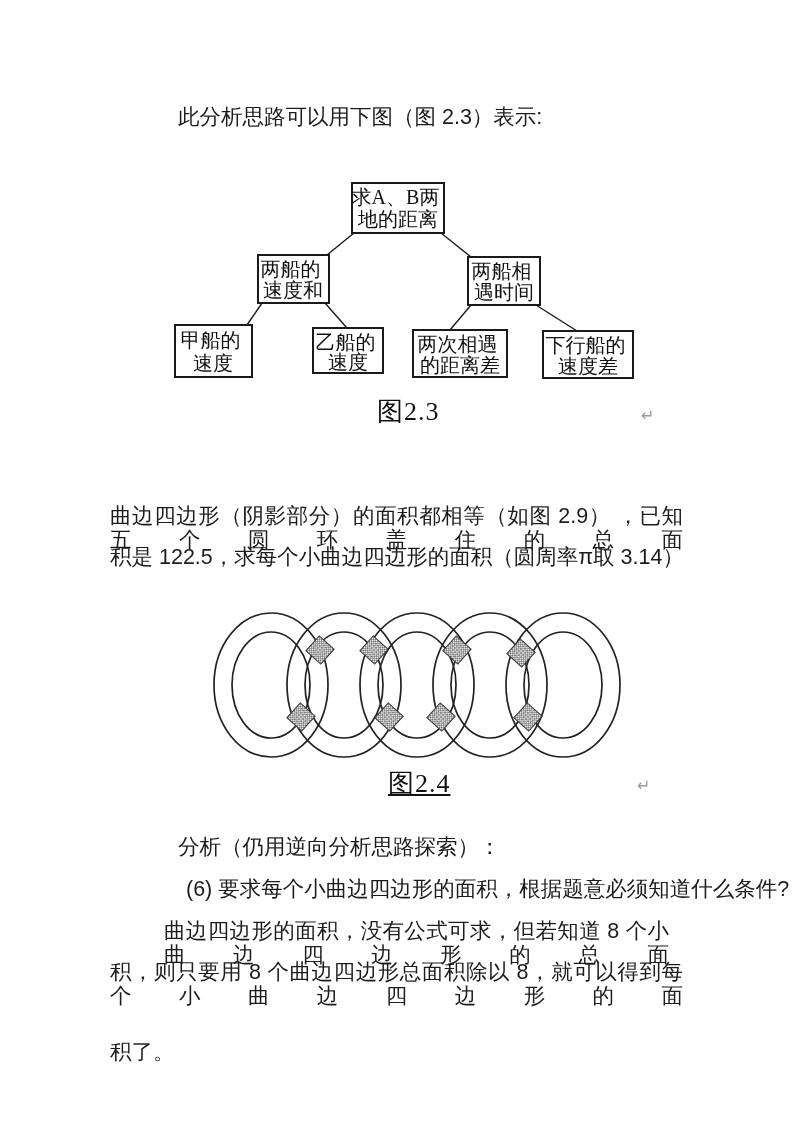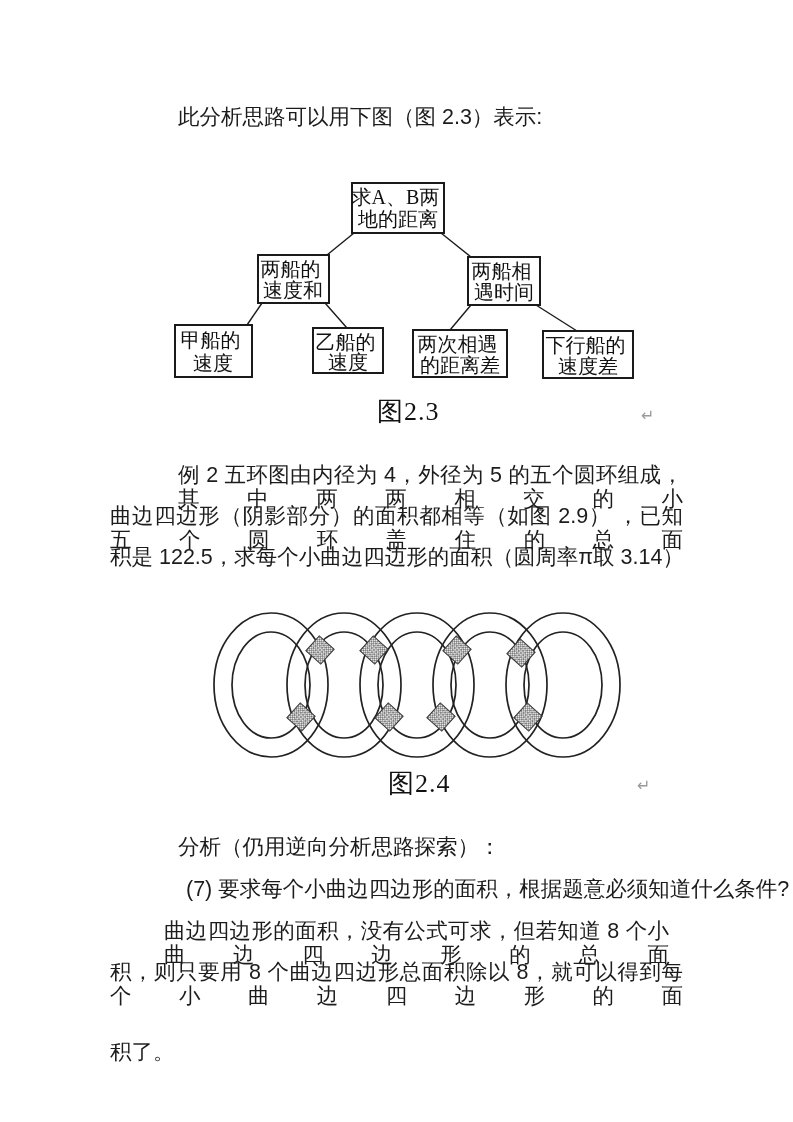--- a/index.html
+++ b/index.html
@@ -64,21 +64,20 @@
     </text>
     <text class="boxtext">
       <tspan x="588" y="352">下行船的</tspan>
       <tspan x="588" y="373">速度差</tspan>
     </text>
   </svg>
 
   <div class="caption" style="left:377px;top:394px;">图2.3</div>
   <div class="retmark" style="left:641px;top:406px;">↵</div>
 
-  <div class="tline fill" style="left:178px;top:463px;width:505px;">例 2 五环图由内径为 4，外径为 5 的五个圆环组成，其中两两相交的小</div>
   <div class="tline fill" style="left:110px;top:504px;width:573px;">曲边四边形（阴影部分）的面积都相等（如图 2.9） ，已知五个圆环盖住的总面</div>
   <div class="tline" style="left:110px;top:545px;">积是 122.5，求每个小曲边四边形的面积（圆周率π取 3.14）</div>
 
   <svg style="left:205px;top:603px;" width="440" height="165" viewBox="205 603 440 165">
     <defs>
       <pattern id="hatch" width="3" height="3" patternUnits="userSpaceOnUse">
         <rect width="3" height="3" fill="#ededed"></rect>
         <path d="M0 0 L3 3 M3 0 L0 3" stroke="#555" stroke-width="0.7"></path>
       </pattern>
     </defs>
@@ -99,22 +98,22 @@
       <rect x="-10" y="-10" width="20" height="20" transform="translate(301,717) rotate(42)"></rect>
       <rect x="-10" y="-10" width="20" height="20" transform="translate(374,650) rotate(42)"></rect>
       <rect x="-10" y="-10" width="20" height="20" transform="translate(389,717) rotate(42)"></rect>
       <rect x="-10" y="-10" width="20" height="20" transform="translate(457,650) rotate(42)"></rect>
       <rect x="-10" y="-10" width="20" height="20" transform="translate(441,717) rotate(42)"></rect>
       <rect x="-10" y="-10" width="20" height="20" transform="translate(521,653) rotate(42)"></rect>
       <rect x="-10" y="-10" width="20" height="20" transform="translate(528,717) rotate(42)"></rect>
     </g>
   </svg>
 
-  <div class="caption" style="left:388px;top:766px;">图2.4</div>
+  <div class="caption" style="left:388px;top:766px;text-decoration:underline;">图2.4</div>
   <div class="retmark" style="left:637px;top:776px;">↵</div>
 
   <div class="tline" style="left:178px;top:835px;">分析（仍用逆向分析思路探索）：</div>
-  <div class="tline" style="left:186px;top:877px;">(7) 要求每个小曲边四边形的面积，根据题意必须知道什么条件?</div>
+  <div class="tline" style="left:186px;top:877px;">(6) 要求每个小曲边四边形的面积，根据题意必须知道什么条件?</div>
   <div class="tline fill" style="left:164px;top:919px;width:505px;">曲边四边形的面积，没有公式可求，但若知道 8 个小曲边四边形的总面</div>
   <div class="tline fill" style="left:110px;top:960px;width:573px;">积，则只要用 8 个曲边四边形总面积除以 8，就可以得到每个小曲边四边形的面</div>
   <div class="tline" style="left:110px;top:1040px;">积了。</div>
 
 </div>
 
 </body></html>

